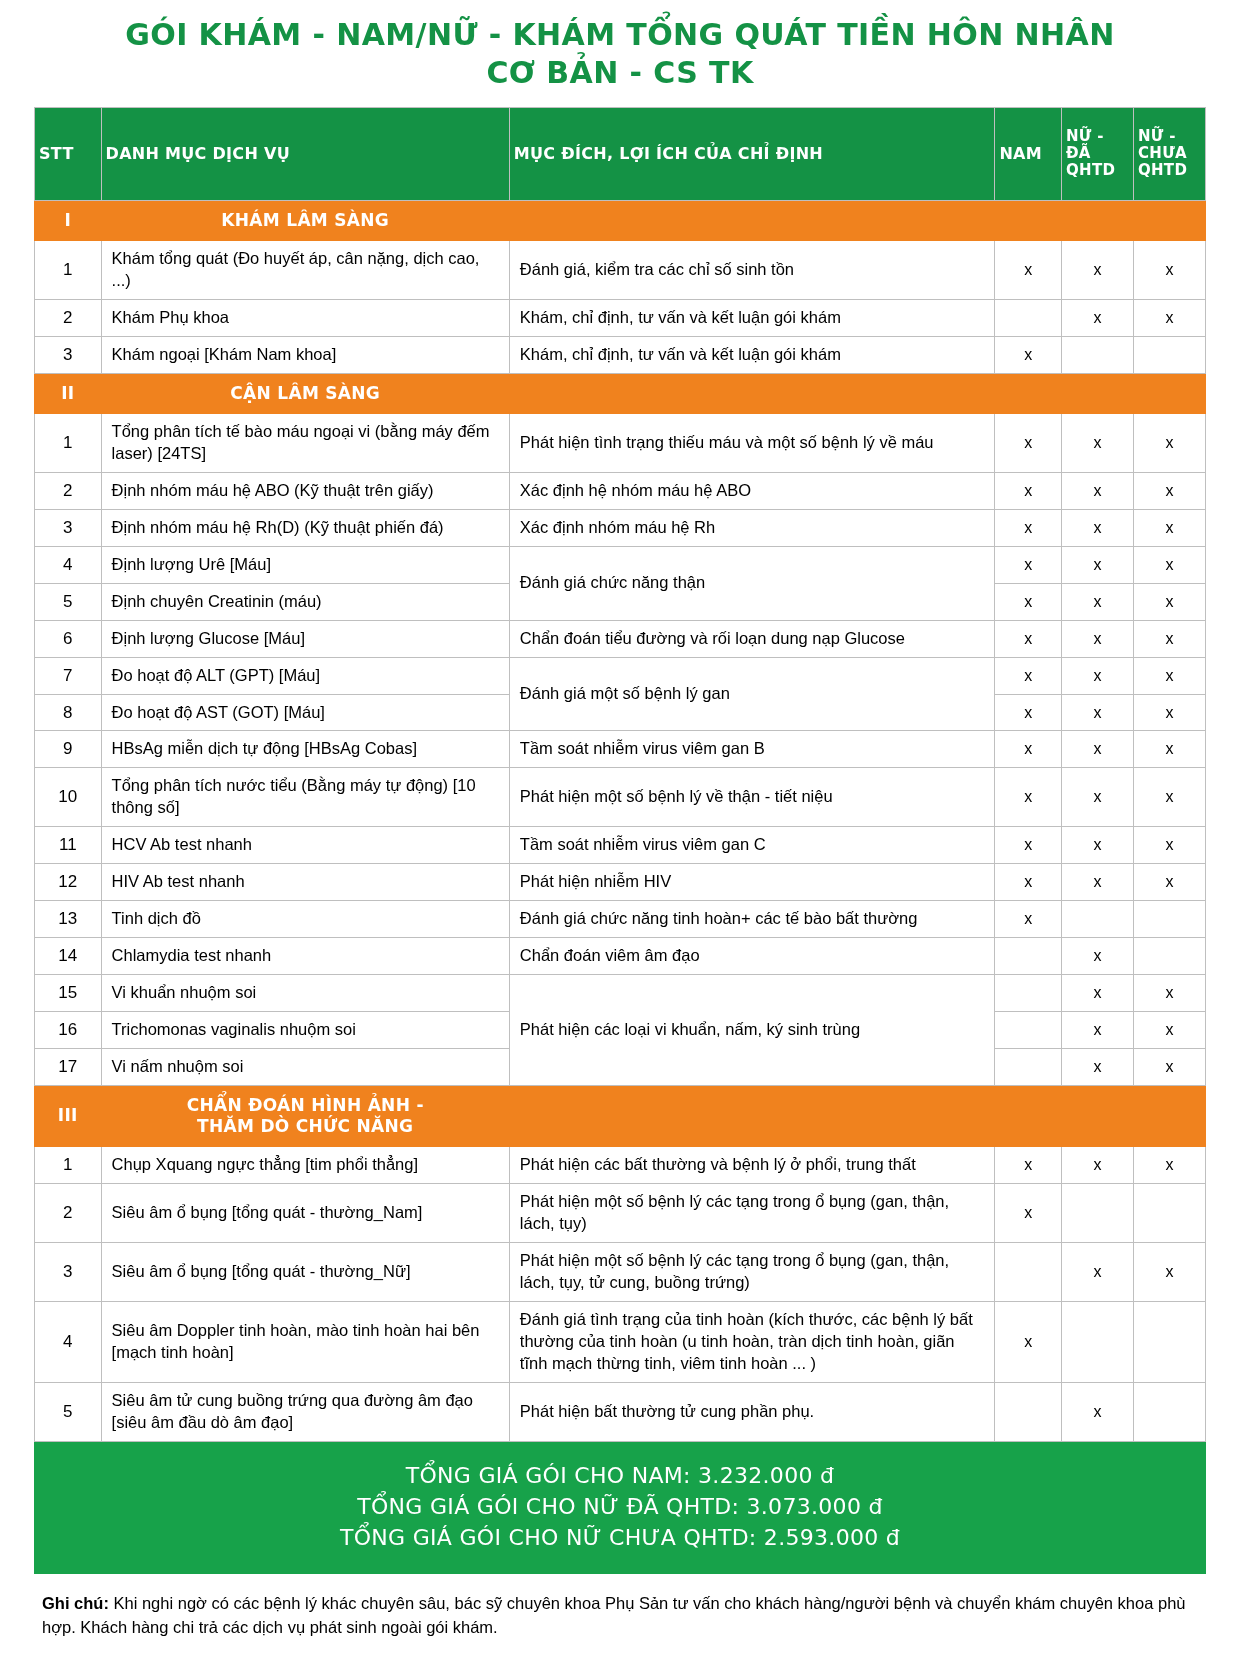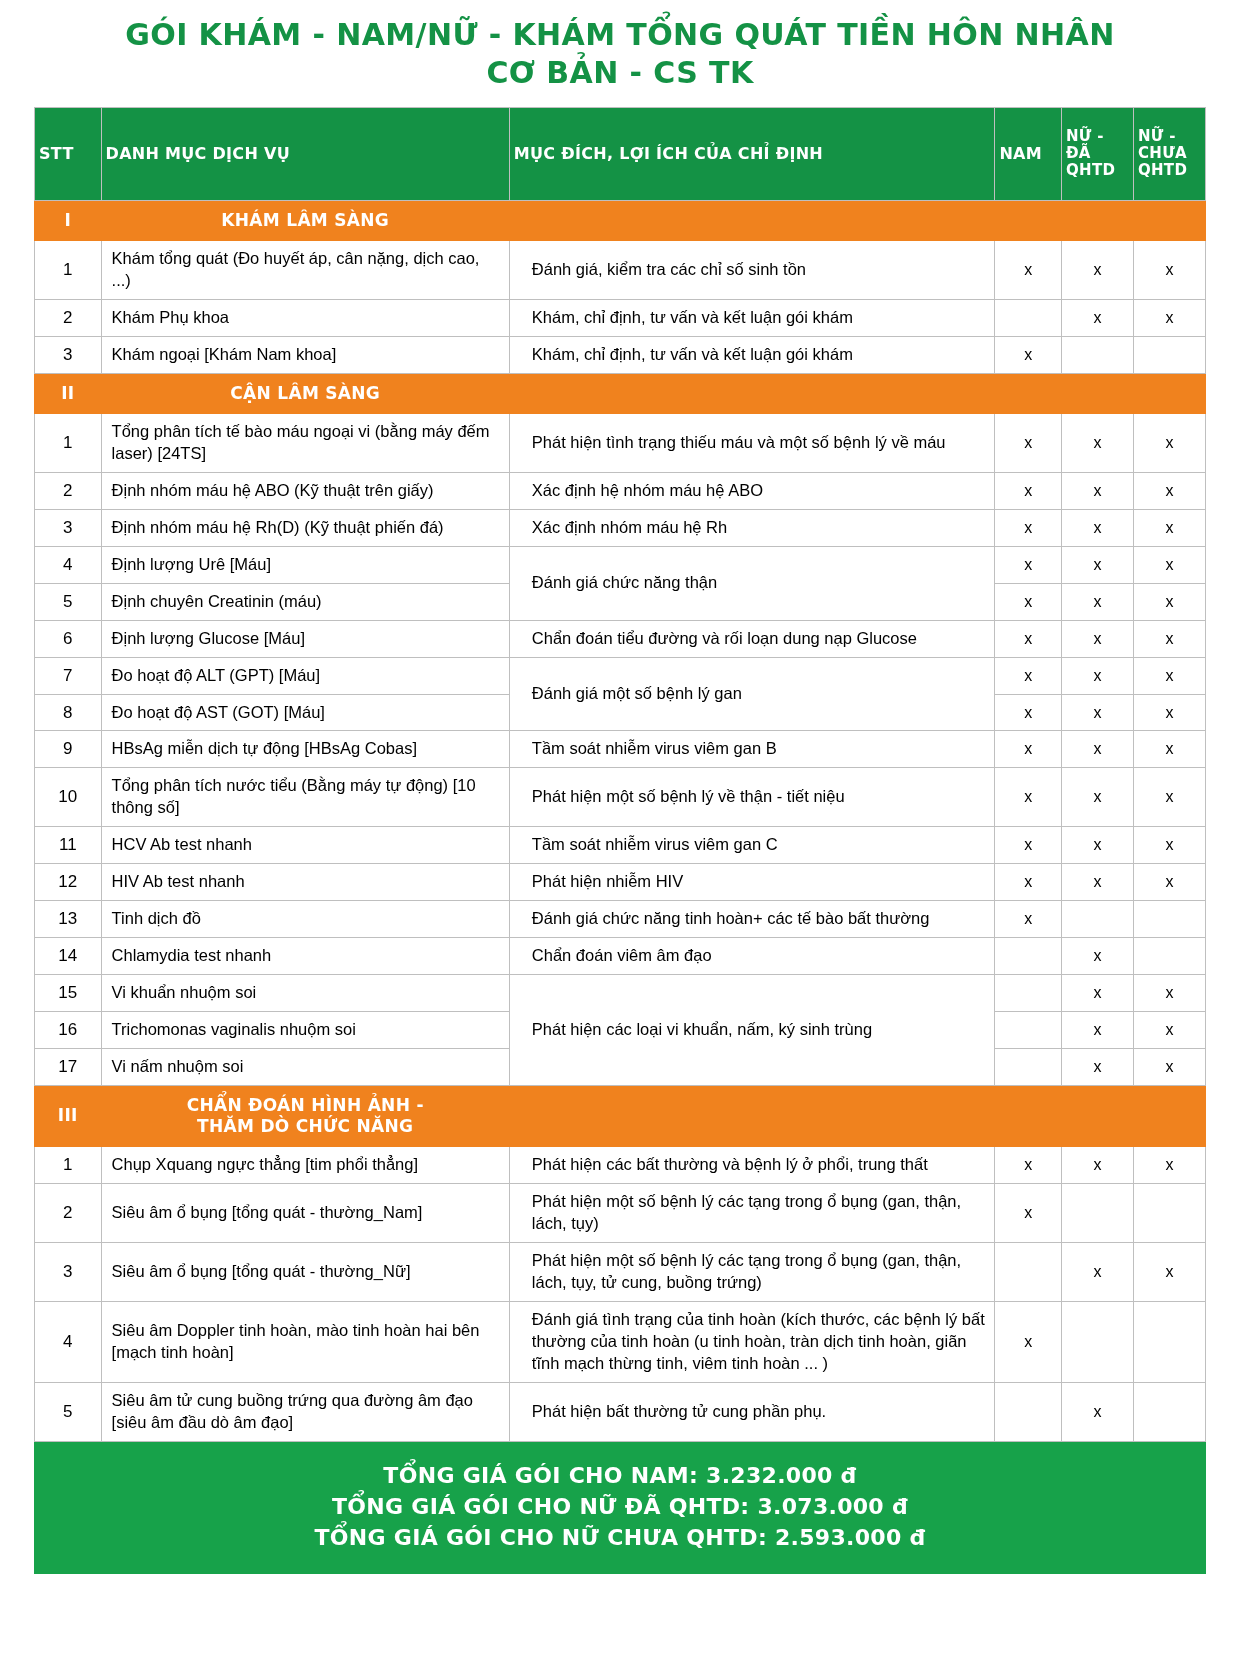--- a/index.html
+++ b/index.html
@@ -90,40 +90,40 @@
   td.stt {
     text-align: center;
     font-size: 17px;
   }
   td.name {
     padding: 7px 6px 7px 10px;
     line-height: 1.33;
     font-size: 16.5px;
   }
   td.purpose {
-    padding: 7px 8px 7px 22px;
+    padding: 7px 8px 7px 10px;
     line-height: 1.33;
     font-size: 16.5px;
   }
   td.mark {
     text-align: center;
     font-size: 16px;
   }
   
   .totals {
     margin: 0 34px;
     background: #17A24A;
     color: #ffffff;
     text-align: center;
     padding: 18px 10px 20px 10px;
     border: 1px solid #17A24A;
     border-top: none;
   }
   .totals .tline {
-    font-weight: bold;
+    font-weight: normal;
     font-size: 22px;
     line-height: 1.42;
     letter-spacing: 0.3px;
     font-family: "DejaVu Sans", sans-serif;
   }
   
   .note {
     padding: 18px 40px 20px 42px;
     font-size: 16.5px;
     line-height: 1.42;
@@ -387,14 +387,17 @@
         </tbody>
     </table>
   </div>
 
   <div class="totals">
     <div class="tline">TỔNG GIÁ GÓI CHO NAM: 3.232.000 đ</div>
     <div class="tline">TỔNG GIÁ GÓI CHO NỮ ĐÃ QHTD: 3.073.000 đ</div>
     <div class="tline">TỔNG GIÁ GÓI CHO NỮ CHƯA QHTD: 2.593.000 đ</div>
   </div>
 
+  <div class="note">
+    <b>Ghi chú:</b><span> Khi nghi ngờ có các bệnh lý khác chuyên sâu, bác sỹ chuyên khoa Phụ Sản tư vấn cho khách hàng/người bệnh và chuyển khám chuyên khoa phù hợp. Khách hàng chi trả các dịch vụ phát sinh ngoài gói khám.</span>
+  </div>
 
 </div>
 
 </body></html>

